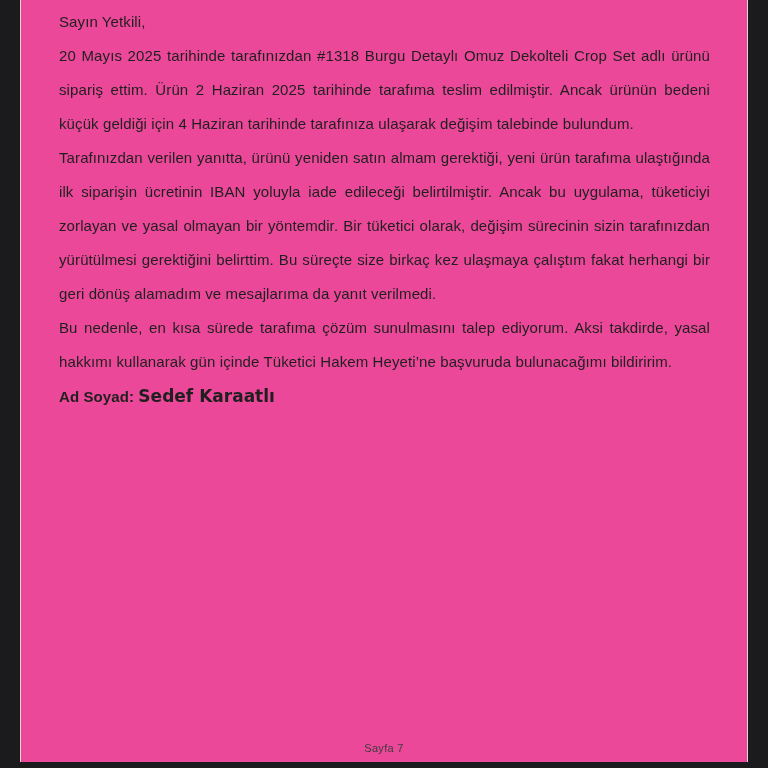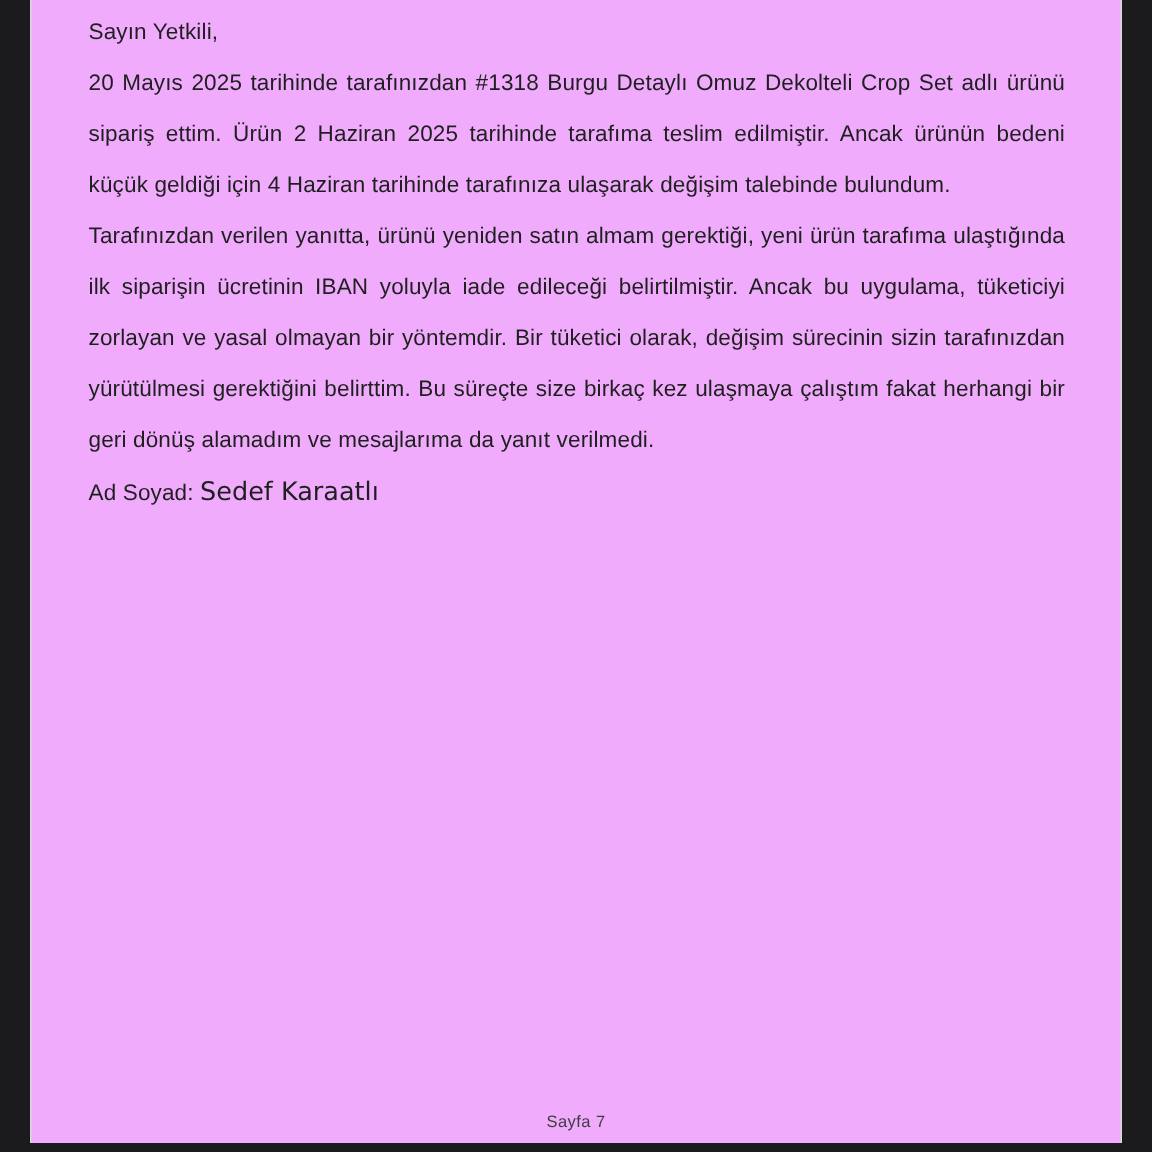--- a/index.html
+++ b/index.html
@@ -6,40 +6,41 @@
   .stage {
     position:relative;
     width:768px; height:768px;
     background:#1b1b1d;
     overflow:hidden;
     font-family:"Liberation Sans", sans-serif;
   }
   .page {
     position:absolute;
     left:20px; right:20px; top:0; bottom:6px;
-    background:#f0abfc;
+    background:#ec4899;
     box-shadow: inset 1px 0 0 #d9d9d9, inset -1px 0 0 #d9d9d9;
   }
   .content {
     padding:5px 38px 0 39px;
     color:#1f1f1f;
     font-size:15px;
     line-height:34px;
     letter-spacing:0.1px;
   }
   .content p { margin:0; }
   .salutation { text-align:left; }
   .para {
     margin-top:32px;
     text-align:justify;
   }
   .closing { margin-top:40px; }
   .signature {
     margin-top:38px;
     white-space:nowrap;
+    font-weight:bold;
   }
   .signature .name {
     font-family:"DejaVu Sans", sans-serif;
     font-size:17px;
     letter-spacing:0;
   }
   .footer {
     position:absolute;
     left:0; right:0; bottom:8px;
     text-align:center;
@@ -61,20 +62,21 @@
   <div class="page">
 
     <div class="content">
 
       <p class="salutation">Sayın Yetkili,</p>
 
       <p class="para">20 Mayıs 2025 tarihinde tarafınızdan #1318 Burgu Detaylı Omuz Dekolteli Crop Set adlı ürünü sipariş ettim. Ürün 2 Haziran 2025 tarihinde tarafıma teslim edilmiştir. Ancak ürünün bedeni küçük geldiği için 4 Haziran tarihinde tarafınıza ulaşarak değişim talebinde bulundum.</p>
 
       <p class="para">Tarafınızdan verilen yanıtta, ürünü yeniden satın almam gerektiği, yeni ürün tarafıma ulaştığında ilk siparişin ücretinin IBAN yoluyla iade edileceği belirtilmiştir. Ancak bu uygulama, tüketiciyi zorlayan ve yasal olmayan bir yöntemdir. Bir tüketici olarak, değişim sürecinin sizin tarafınızdan yürütülmesi gerektiğini belirttim. Bu süreçte size birkaç kez ulaşmaya çalıştım fakat herhangi bir geri dönüş alamadım ve mesajlarıma da yanıt verilmedi.</p>
 
+      <p class="para">Bu nedenle, en kısa sürede tarafıma çözüm sunulmasını talep ediyorum. Aksi takdirde, yasal hakkımı kullanarak gün içinde Tüketici Hakem Heyeti’ne başvuruda bulunacağımı bildiririm.</p>
 
 
       <p class="signature">
         <span>Ad Soyad:</span>
         <span class="name">Sedef Karaatlı</span>
       </p>
 
     </div>
 
     <div class="footer">Sayfa 7</div>

